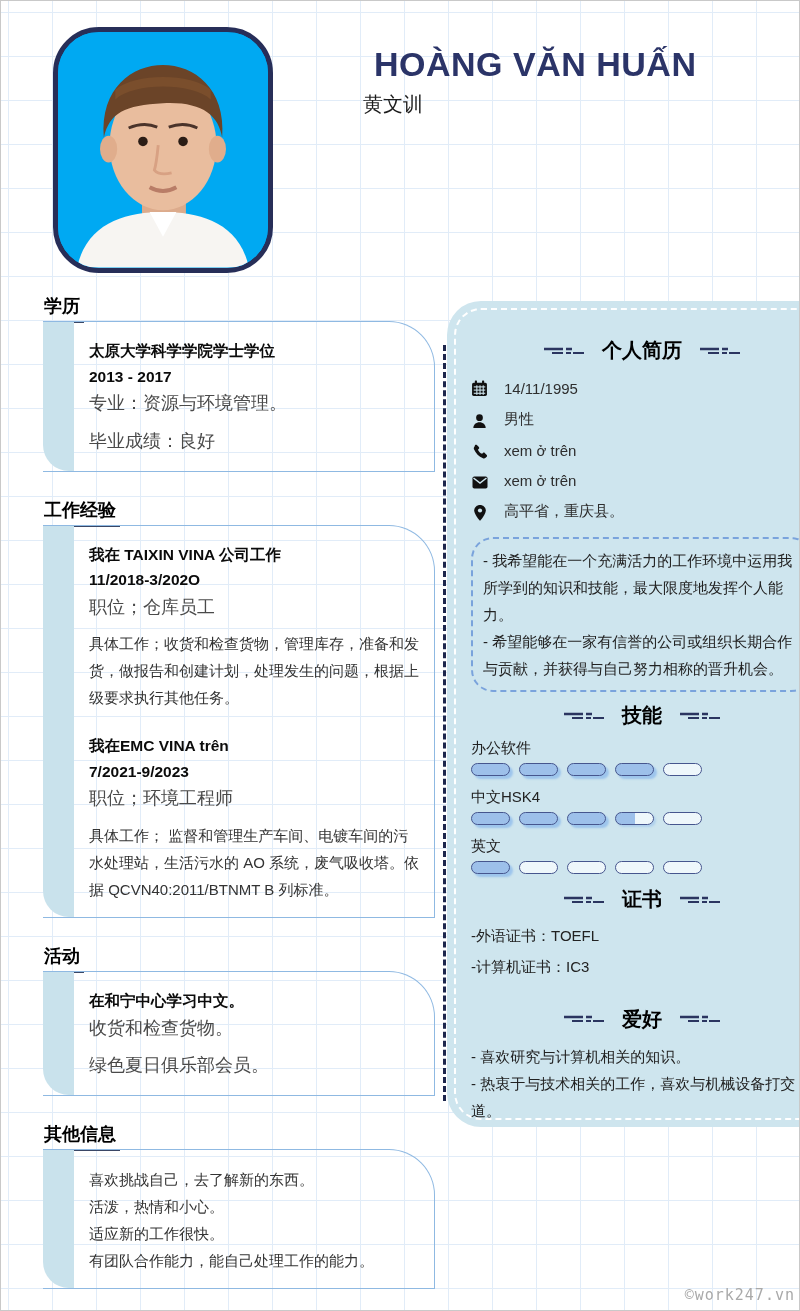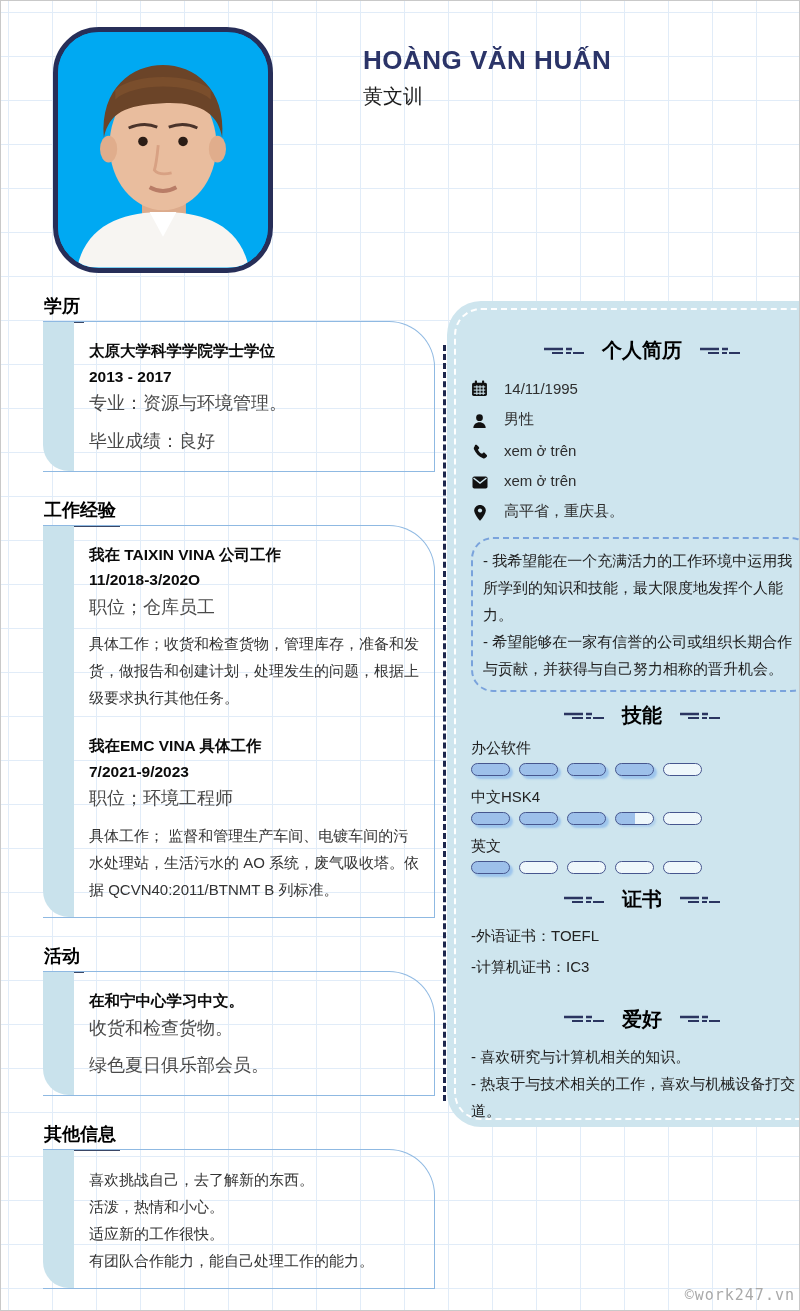--- a/index.html
+++ b/index.html
@@ -17,21 +17,21 @@
   }
 
   
   .photo {
     position:absolute; left:52px; top:26px; width:220px; height:246px;
     border:5px solid #272e58; border-radius:46px; overflow:hidden;
     background:#00a9f2;
   }
   .photo svg { display:block; width:100%; height:100%; }
   .name-block { position:absolute; left:362px; top:44px; }
-  .name { font-size:26px; font-weight:bold; color:#2b3468; letter-spacing:.5px; }
+  .name { font-size:34px; font-weight:bold; color:#2b3468; letter-spacing:.5px;margin-left:11px; }
   .name-cn { font-size:20px; color:#1c1c1c; margin-top:7px; }
 
   
   .left-col { position:absolute; left:42px; top:293px; width:392px; }
   .sec { margin-bottom:26px; }
   .sec-h {
     display:inline-block; font-size:18px; font-weight:bold; color:#000;
     border-bottom:2.5px solid #3a4766; padding:0 4px 3px 1px; margin-bottom:-2px;
   }
   .box {
@@ -133,21 +133,21 @@
     <div class="sec">
       <div class="sec-h">工作经验</div>
       <div class="box">
         <div class="job">
           <div class="b-line">我在 TAIXIN VINA 公司工作</div>
           <div class="b-line">11/2018-3/202O</div>
           <div class="g-line">职位；仓库员工</div>
           <div class="d-line mt8">具体工作；收货和检查货物，管理库存，准备和发货，做报告和创建计划，处理发生的问题，根据上级要求执行其他任务。</div>
         </div>
         <div class="job">
-          <div class="b-line">我在EMC VINA 具体工作</div>
+          <div class="b-line">我在EMC VINA trên</div>
           <div class="b-line">7/2021-9/2023</div>
           <div class="g-line">职位；环境工程师</div>
           <div class="d-line mt8">具体工作； 监督和管理生产车间、电镀车间的污水处理站，生活污水的 AO 系统，废气吸收塔。依据 QCVN40:2011/BTNMT B 列标准。</div>
         </div>
       </div>
     </div>
 
     <div class="sec">
       <div class="sec-h">活动</div>
       <div class="box">

